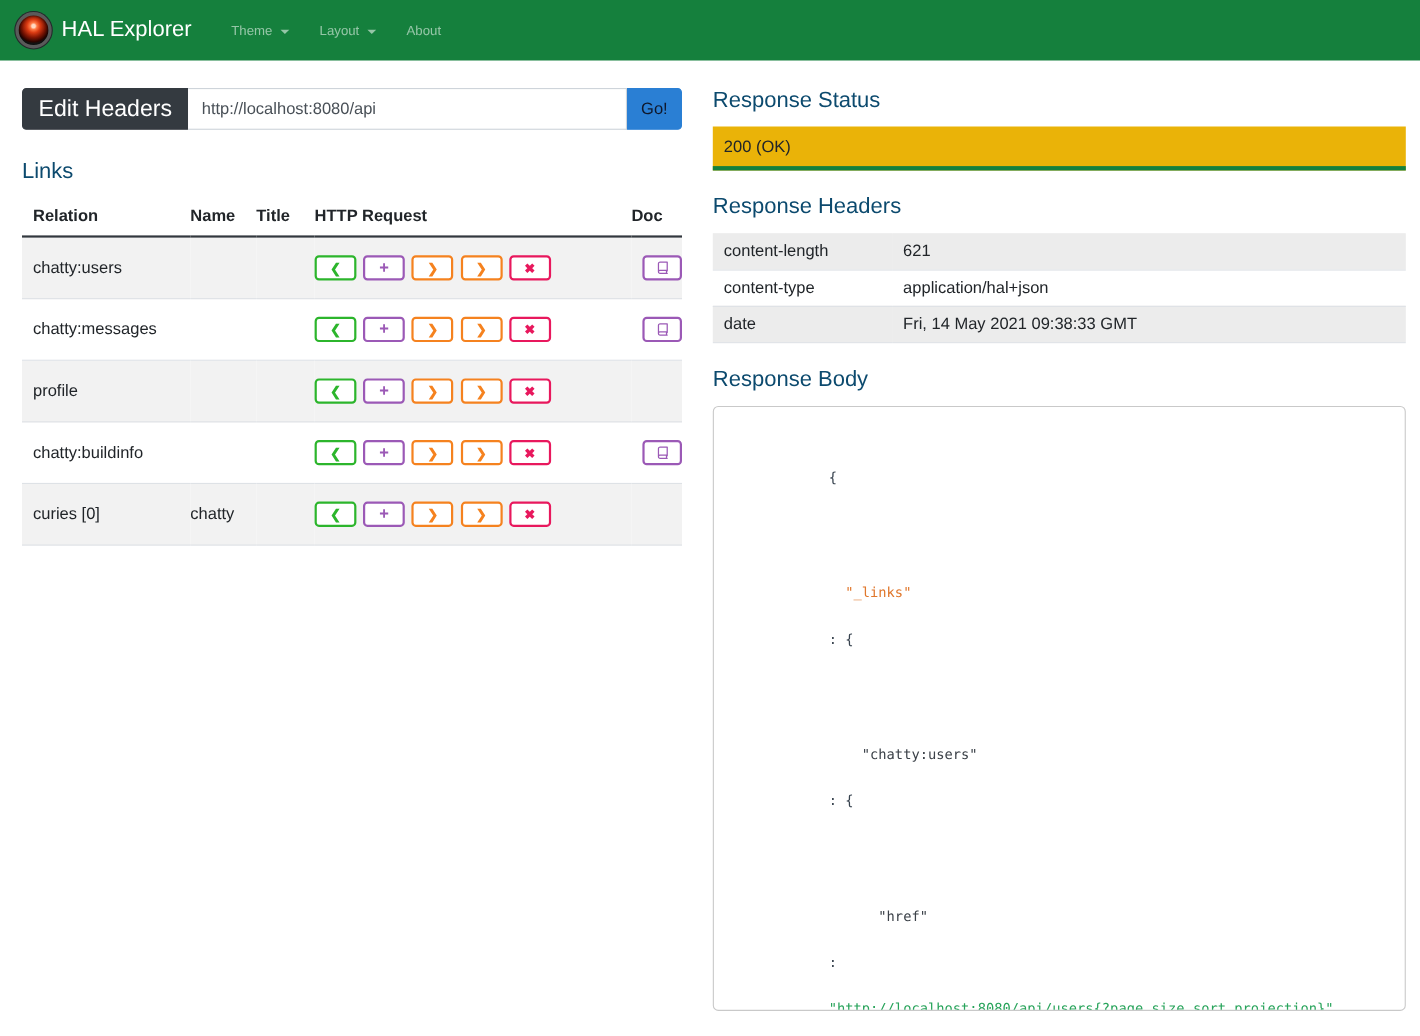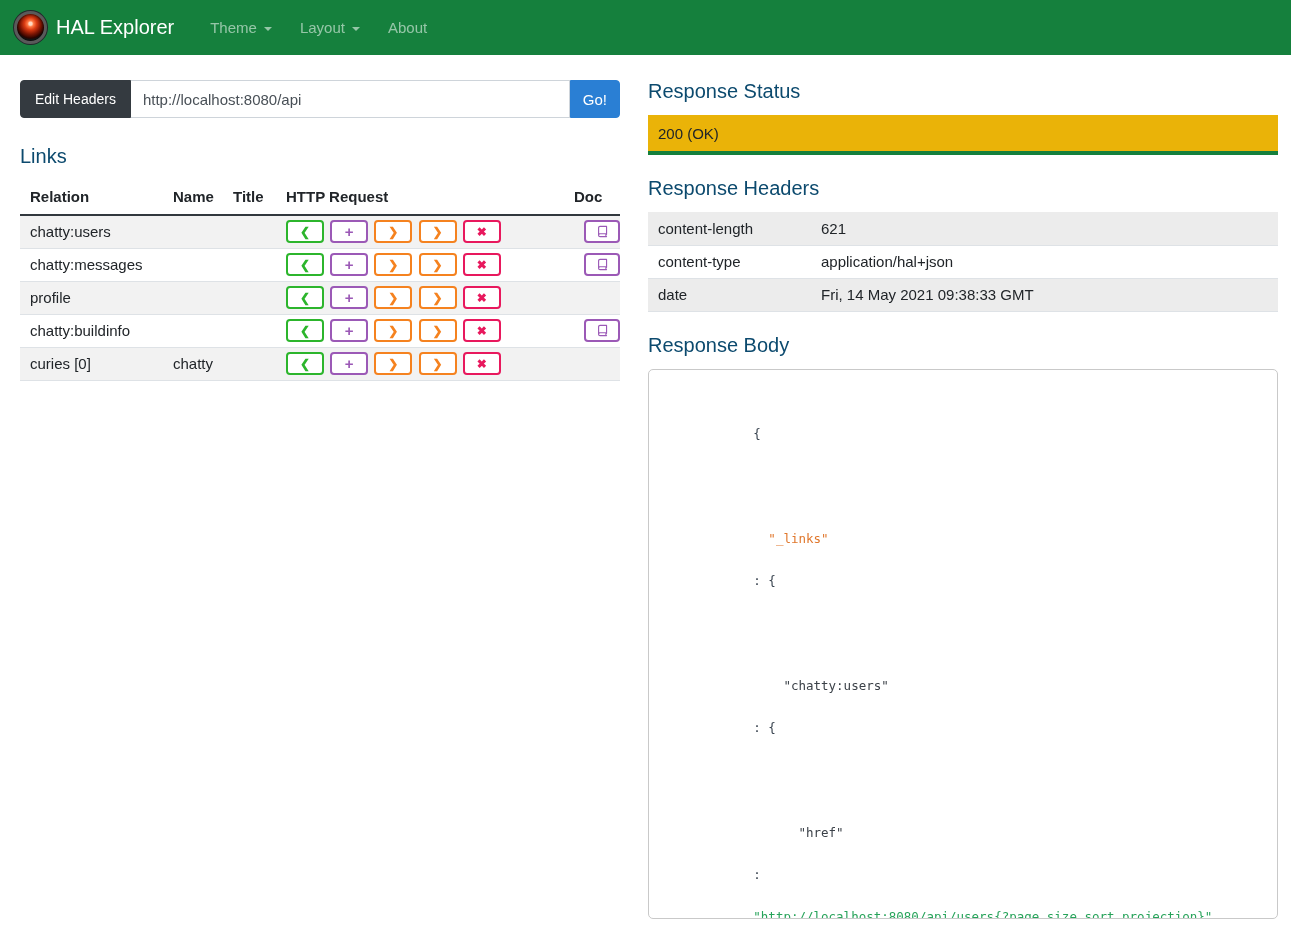--- a/index.html
+++ b/index.html
@@ -25,21 +25,21 @@
     background:
       radial-gradient(circle at 50% 36%, #ffd9c2 0 7%, #ff7a45 14%, #d93a12 28%, #7e1503 48%, #2a0401 66%, #151515 72%),
       #1a1a1a;
     border: 3px solid #5a5a5a;
     box-shadow: 0 0 0 1px #23272b, inset 0 0 3px rgba(0,0,0,.8);
     flex: none;
   }
   .brand-title { color: #fff; font-size: 20px; margin-left: 9px; margin-right: 22px; }
   .nav-item {
     color: rgba(255,255,255,.55);
-    font-size: 15px;
+    font-size: 12px;
     padding: 8px 14px;
     display: flex; align-items: center; gap: 7px;
     cursor: pointer;
   }
   .caret {
     width: 0; height: 0; display: inline-block;
     border-left: 4px solid transparent;
     border-right: 4px solid transparent;
     border-top: 4px solid rgba(255,255,255,.55);
     margin-top: 2px;
@@ -47,48 +47,48 @@
 
   
   .content { display: flex; gap: 28px; padding: 25px 13px 0 20px; }
   .left-col  { width: 600px; flex: none; }
   .right-col { flex: 1; min-width: 0; }
 
   
   .request-bar { display: flex; height: 38px; }
   .edit-headers-btn {
     background: #343a40; color: #fff; border: 1px solid #343a40;
-    border-radius: 4px 0 0 4px; font-size: 14px; padding: 0 14px;
+    border-radius: 4px 0 0 4px; font-size: 21px; padding: 0 14px;
     font-family: inherit; cursor: pointer; flex: none;
   }
   .url-input {
     flex: 1; border: 1px solid #ced4da; border-left: 0;
     padding: 0 12px; font-size: 15px; color: #495057;
     font-family: inherit; outline: none; min-width: 0;
   }
   .go-btn {
-    background: #2a7fd4; color: #ffffff; border: 1px solid #2a7fd4;
+    background: #2a7fd4; color: #0f172a; border: 1px solid #2a7fd4;
     border-radius: 0 4px 4px 0; font-size: 15px; padding: 0 12px;
     font-family: inherit; cursor: pointer; flex: none;
   }
 
   
   .section-title { font-size: 20px; font-weight: 400; color: #0c4a6e; }
   .links-title { margin: 27px 0 13px 0; }
   .right-col .section-title { margin: 0 0 12px 0; }
   .mt-block { margin-top: 22px !important; }
 
   
   .links-table { width: 100%; border-collapse: collapse; font-size: 15px; table-layout: fixed; }
   .links-table th {
     text-align: left; font-weight: 700; padding: 7px 0 9px 0;
     border-bottom: 2px solid #32383e;
   }
   .links-table th.col-rel { padding-left: 10px; }
-  .links-table td { border-bottom: 1px solid #dee2e6; padding: 4px 0; height: 33px; vertical-align: middle; }
+  .links-table td { border-bottom: 1px solid #dee2e6; padding: 16px 0; height: 33px; vertical-align: middle; }
   .links-table tbody tr:nth-child(odd) { background: #f2f2f2; }
   .col-rel { width: 153px; }  .cell-rel { padding-left: 10px !important; }
   .col-name { width: 60px; }
   .col-title { width: 53px; }
   .col-req { width: 288px; }
   .col-doc, .cell-doc { text-align: right; }
   .cell-doc { padding-right: 0 !important; }
 
   .req-btn {
     display: inline-flex; align-items: center; justify-content: center;

